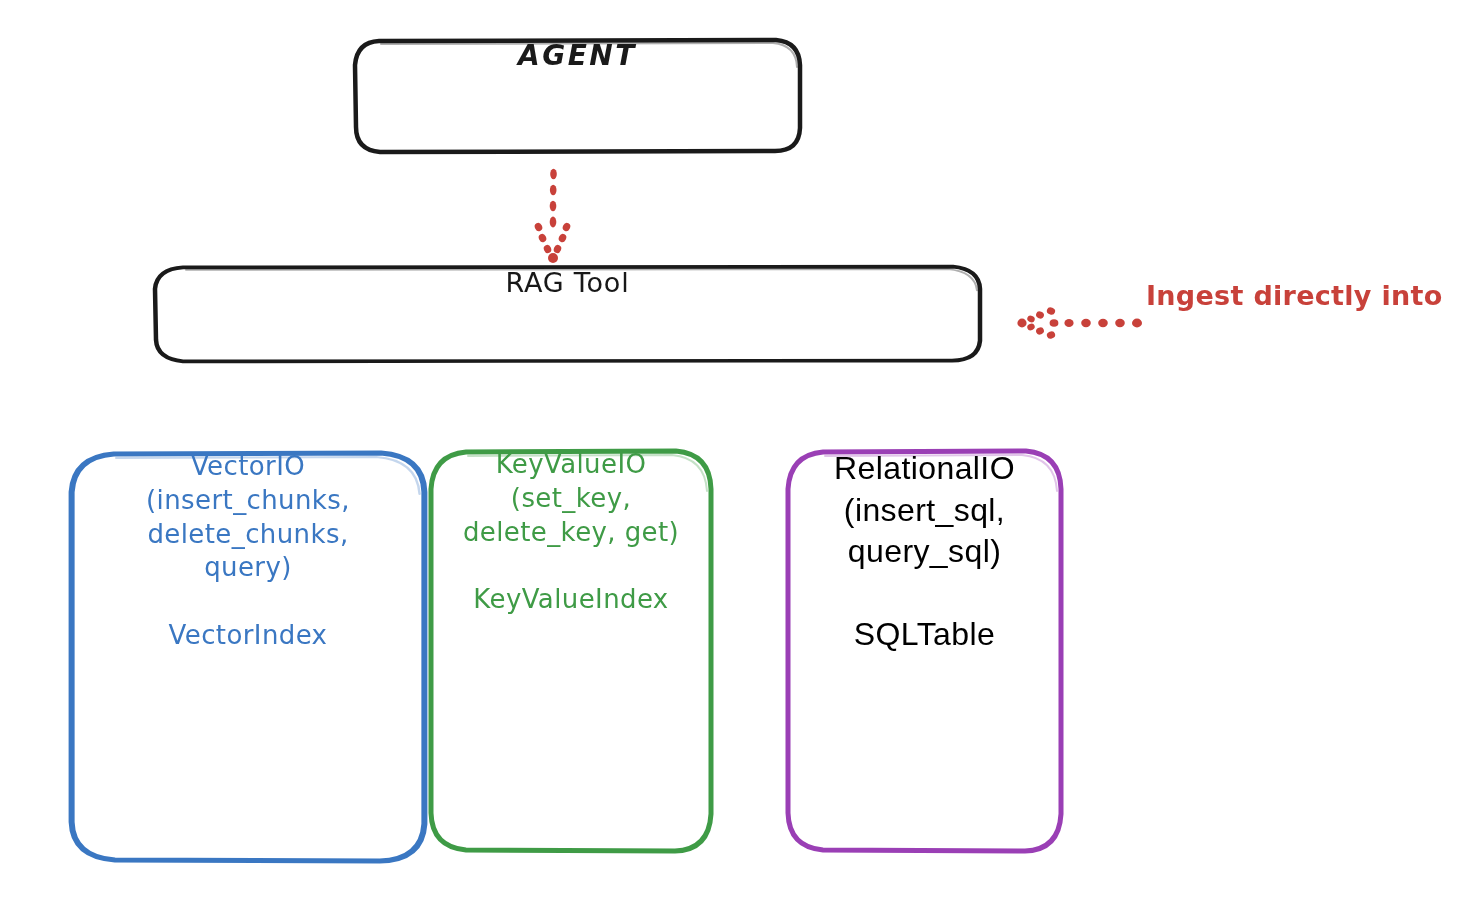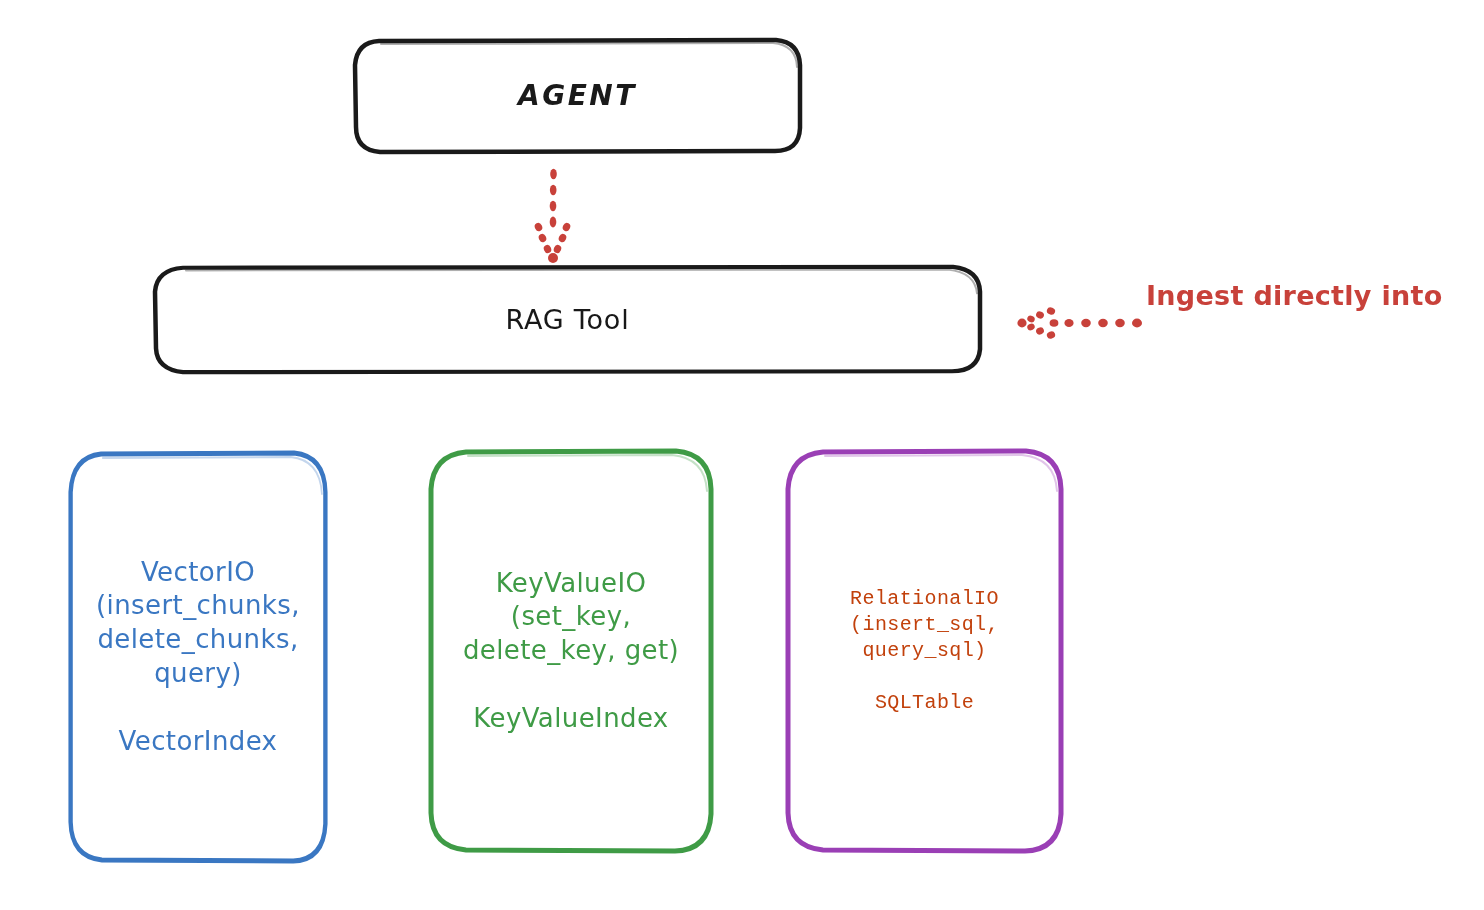--- a/index.html
+++ b/index.html
@@ -20,21 +20,21 @@
     top: 0; left: 0;
     width: 1484px;
     height: 910px;
   }
 
   
   .node {
     position: absolute;
     box-sizing: border-box;
     display: flex;
-    align-items: center;
+    align-items: flex-start;
     justify-content: center;
     text-align: center;
     background: transparent;
   }
   .node .node-label {
     position: relative;
     z-index: 2;
     white-space: pre-line;
     line-height: 1.30;
     letter-spacing: 0.4px;
@@ -60,33 +60,33 @@
     font-family: "DejaVu Sans", sans-serif;
     font-style: italic;
     font-weight: 700;
     font-size: 28px;
     letter-spacing: 2.5px;
     color: #1a1a1a;
   }
 
   #ragtool-node {
     left: 153px; top: 265px;
-    width: 829px; height: 109px;
+    width: 829px; height: 98px;
   }
   #ragtool-node .node-label {
     font-family: "DejaVu Sans", sans-serif;
     font-weight: 400;
     font-size: 27px;
     letter-spacing: 0.8px;
     color: #181818;
   }
 
   #vectorio-node {
     left: 68px; top: 450px;
-    width: 260px; height: 414px;
+    width: 360px; height: 414px;
   }
   #vectorio-node .node-label {
     font-family: "DejaVu Sans", sans-serif;
     font-weight: 400;
     font-size: 26px;
     color: #3a77c2;
   }
 
   #keyvalueio-node {
     left: 428px; top: 448px;
@@ -97,24 +97,24 @@
     font-weight: 400;
     font-size: 26px;
     color: #3f9b46;
   }
 
   #relationalio-node {
     left: 785px; top: 448px;
     width: 279px; height: 406px;
   }
   #relationalio-node .node-label {
-    font-family: Liberation Mono, monospace;
-    font-weight: 400;
-    font-size: 20px;
-    color: #c2410c;
+    font-family: Liberation Sans, sans-serif;
+    font-weight: 400;
+    font-size: 32px;
+    color: #000000;
   }
 
   
   .arrow-svg {
     position: absolute;
     overflow: visible;
     pointer-events: none;
   }
   #agent-to-ragtool-arrow {
     left: 500px; top: 165px;

